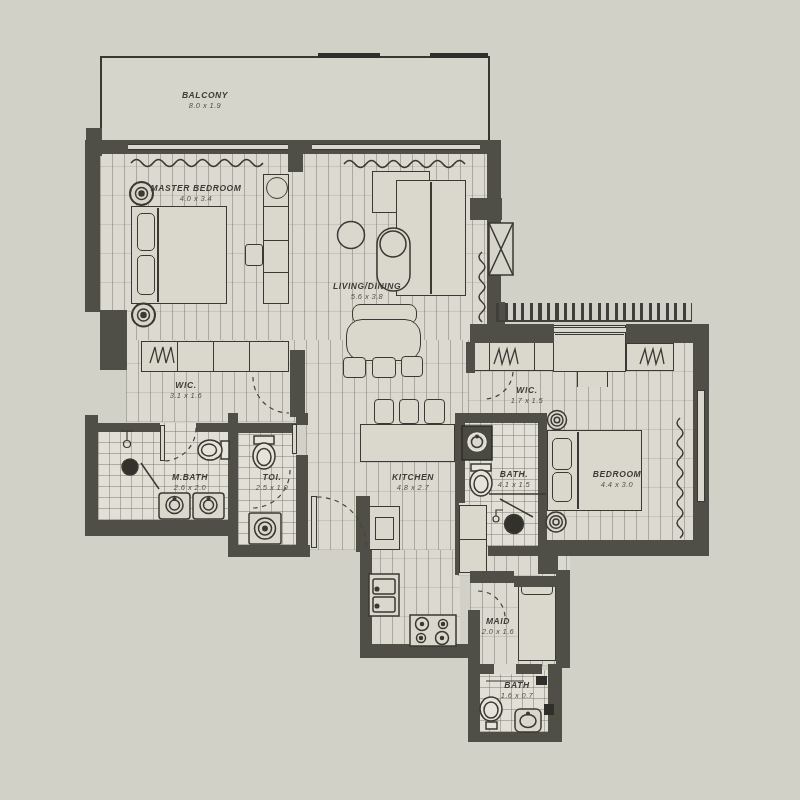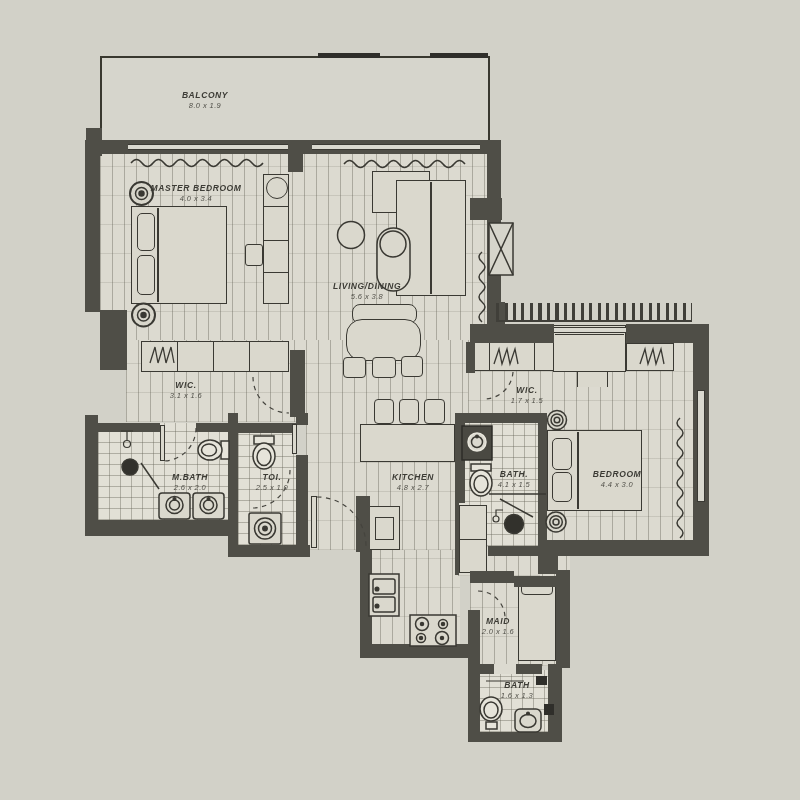--- a/index.html
+++ b/index.html
@@ -364,16 +364,16 @@
   <div class="lbl" style="left:617px;top:469px;">
     <span>BEDROOM</span>
     <span class="dims">4.4 x 3.0</span>
   </div>
   <div class="lbl" style="left:498px;top:616px;">
     <span>MAID</span>
     <span class="dims">2.0 x 1.6</span>
   </div>
   <div class="lbl" style="left:517px;top:680px;">
     <span>BATH</span>
-    <span class="dims">1.6 x 1.3</span>
+    <span class="dims">1.6 x 0.7</span>
   </div>
 
 </div>
 
 </body></html>

